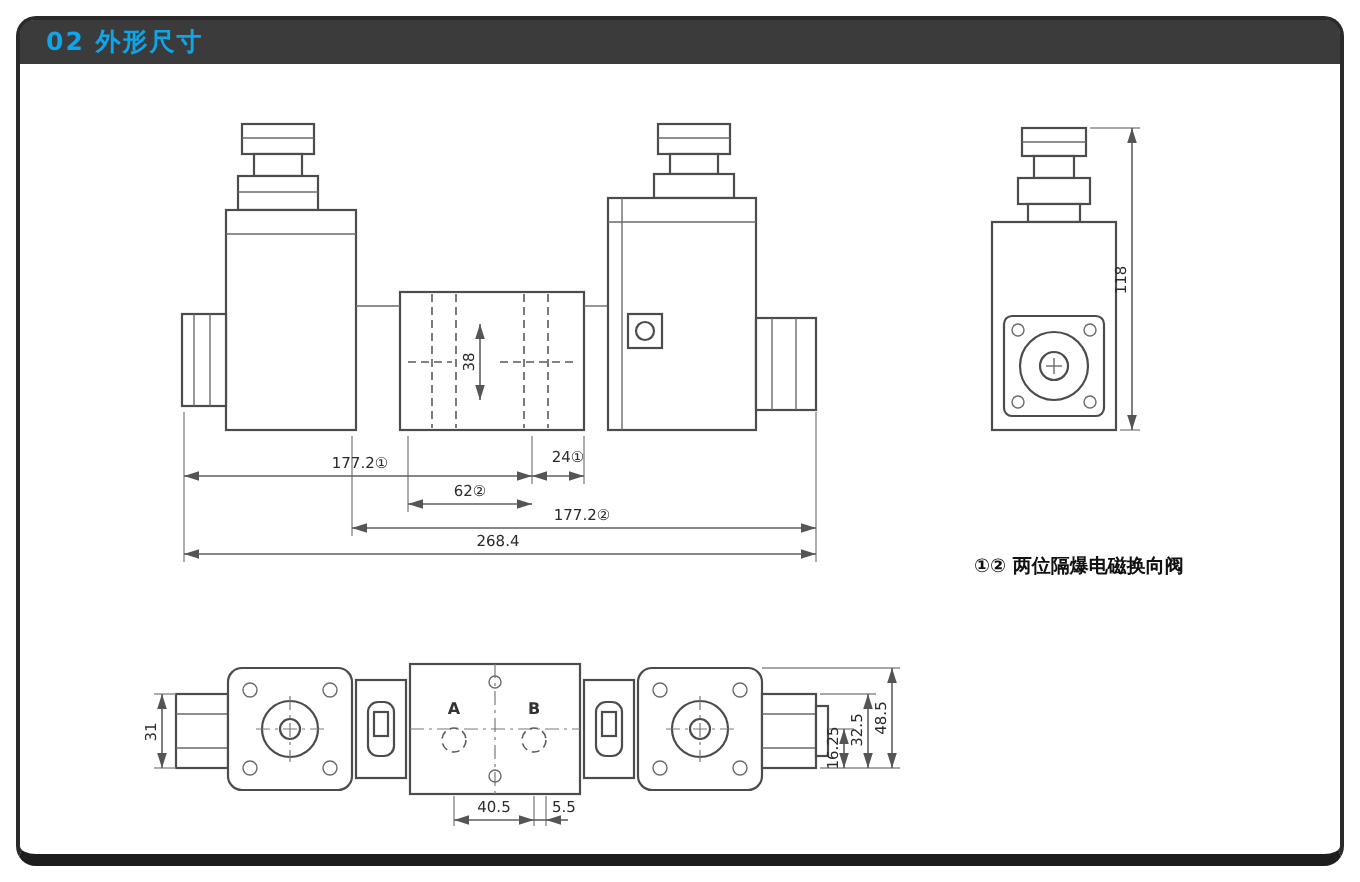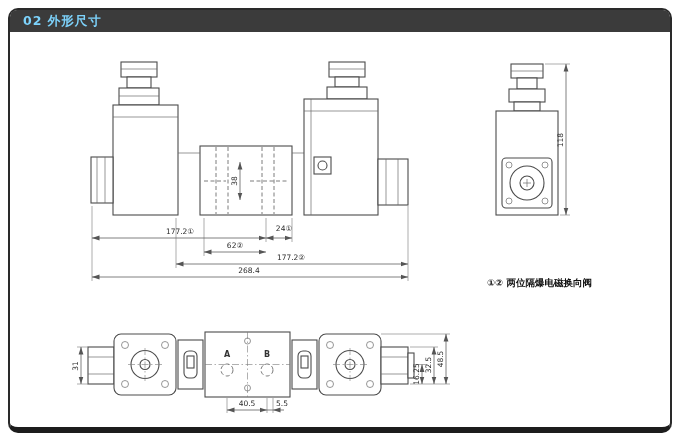--- a/index.html
+++ b/index.html
@@ -12,21 +12,21 @@
     box-sizing:border-box; background:#ffffff;
     border:2px solid #2a2a2a; border-bottom:6px solid #1d1d1d;
     border-radius:10px;
   }
   .header-bar {
     position:absolute; left:0; top:0; right:0; height:22px;
     background:#3b3b3b; border-radius:7px 7px 0 0;
     display:flex; align-items:center;
   }
   .header-title {
-    color:#7dd3fc; font-weight:bold; font-size:12.5px; letter-spacing:1px;
+    color:#0ea5e9; font-weight:bold; font-size:12.5px; letter-spacing:1px;
     padding-left:13px;
   }
   svg.drawing { position:absolute; left:0; top:0; pointer-events:none; }
 
   
   .ol   { fill:none; stroke:#4c4c4c; stroke-width:1.1; }
   .olf  { fill:#ffffff; stroke:#4c4c4c; stroke-width:1.1; }
   .thin { fill:none; stroke:#6a6a6a; stroke-width:0.7; }
   .dash { fill:none; stroke:#5a5a5a; stroke-width:0.8; stroke-dasharray:4 2.5; }
   .cl   { fill:none; stroke:#7a7a7a; stroke-width:0.6; stroke-dasharray:7 2.5 1.5 2.5; }

